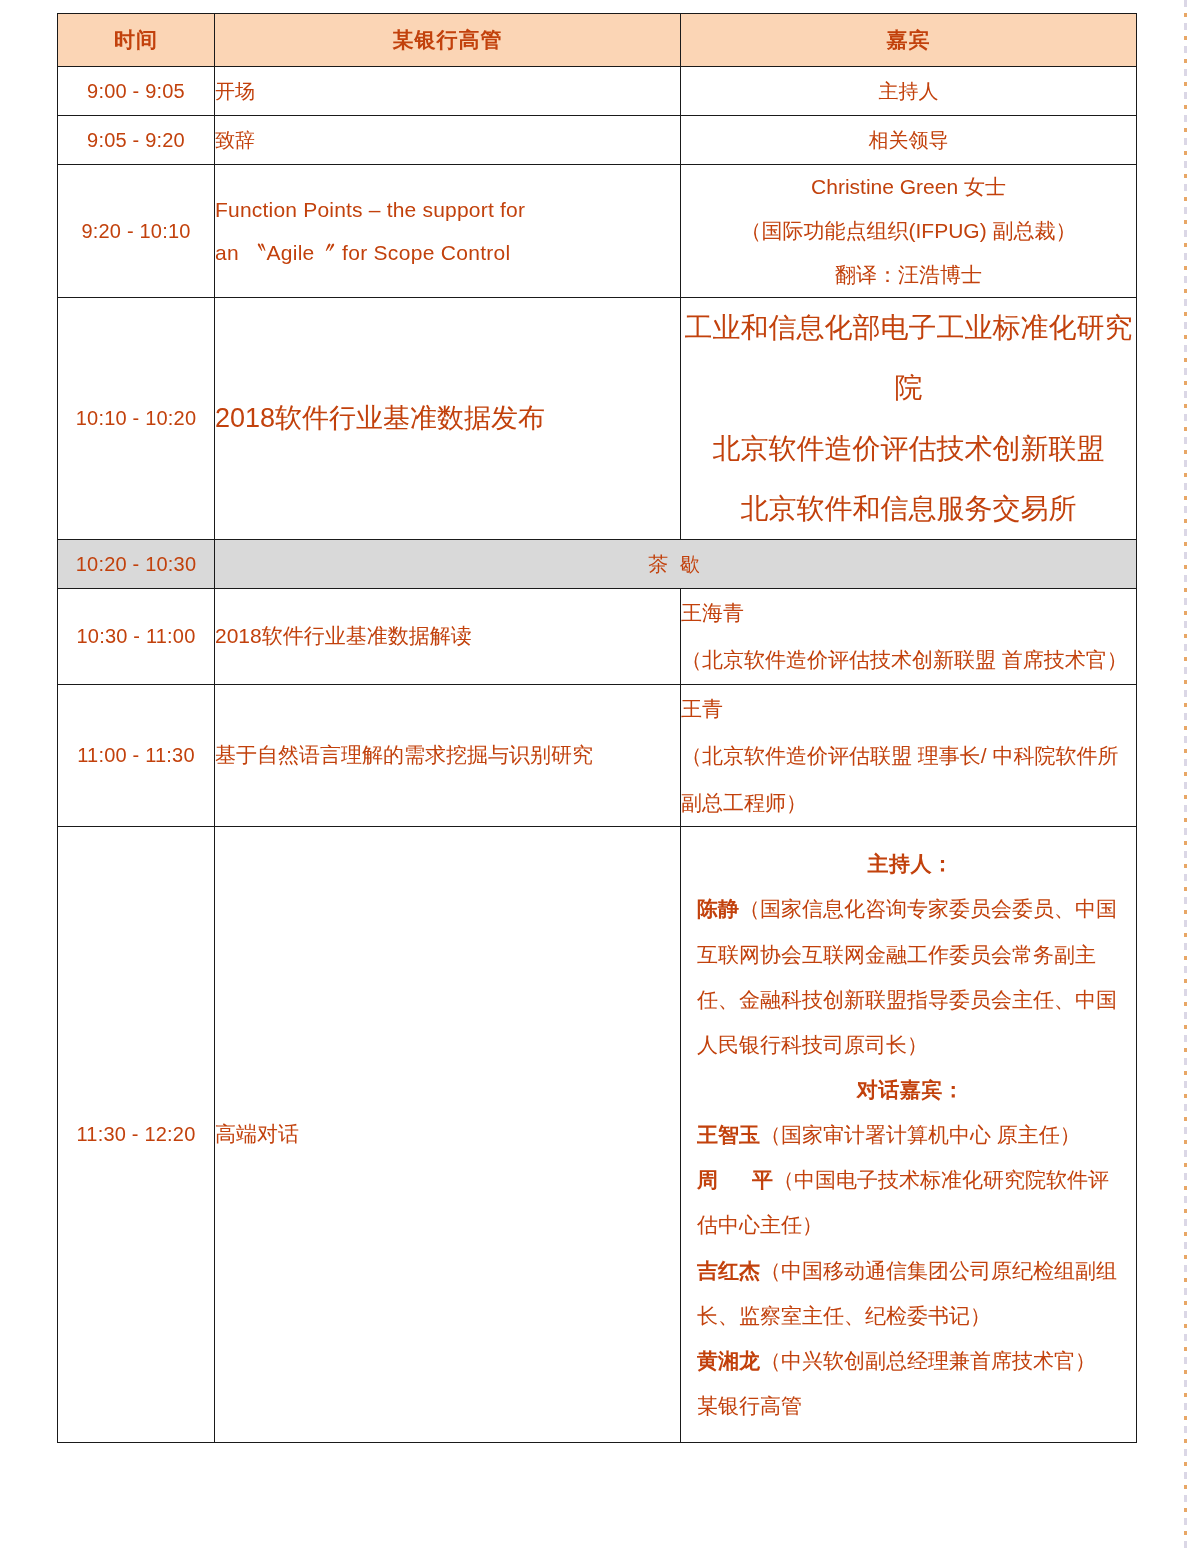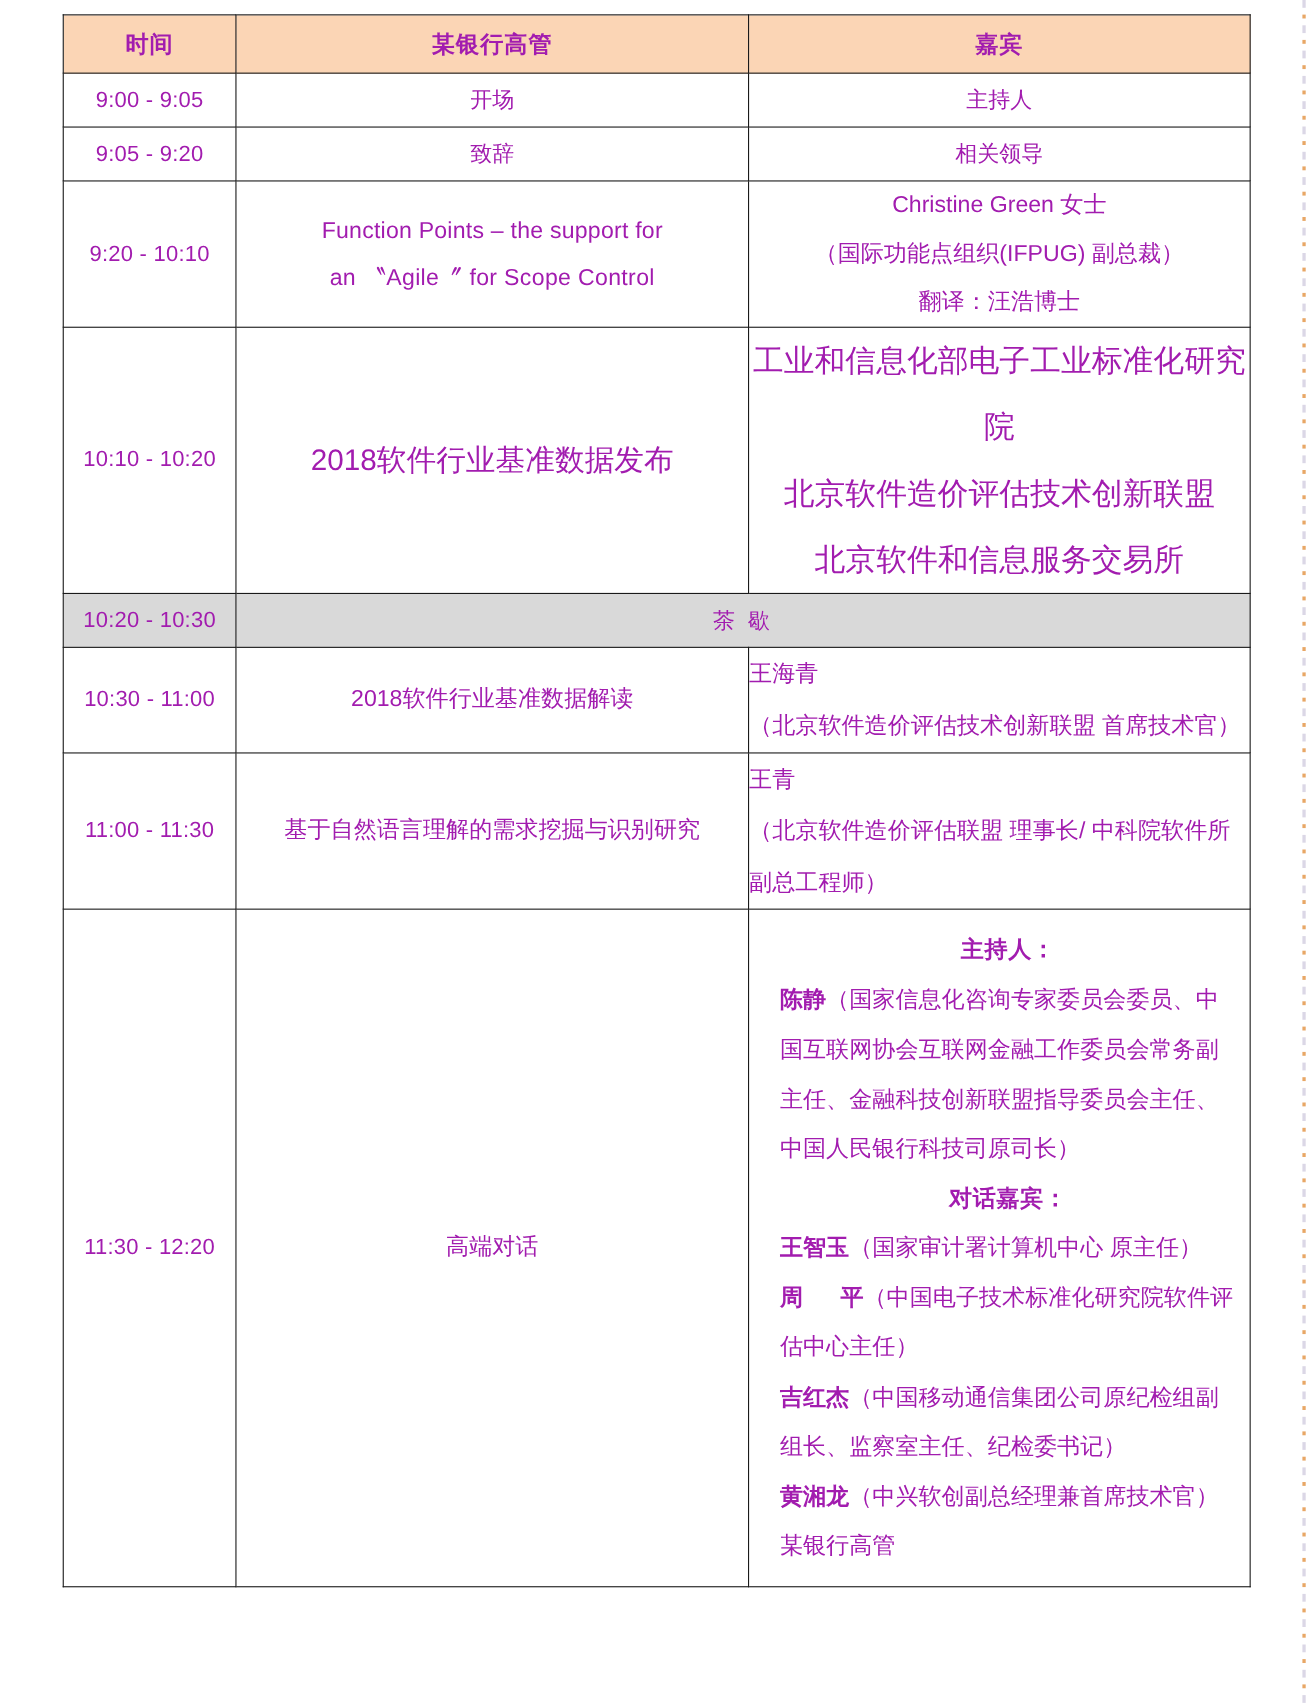--- a/index.html
+++ b/index.html
@@ -46,21 +46,21 @@
     table-layout: fixed;
     width: 1079px;
     background: #ffffff;
   }
   table.agenda td,
   table.agenda th {
     border: 1.6px solid #1a1a1a;
     padding: 0;
     vertical-align: middle;
     font-weight: normal;
-    color: #a21caf;
+    color: #c2410c;
   }
 
   col.c-time  { width: 157px; }
   col.c-topic { width: 466px; }
   col.c-guest { width: 456px; }
 
   
   tr.head th {
     background: #fbd5b5;
     height: 52px;
@@ -71,21 +71,21 @@
   }
 
   
   td.time {
     text-align: center;
     font-size: 20px;
     letter-spacing: .2px;
     white-space: nowrap;
   }
   td.topic {
-    text-align: center;
+    text-align: left;
     font-size: 20px;
     line-height: 1.75;
     padding: 10px 14px;
   }
   td.guest {
     text-align: center;
     font-size: 20px;
     line-height: 1.9;
     padding: 10px 14px;
   }
@@ -129,21 +129,21 @@
   tr.r-interpret td.guest .ctr,
   tr.r-nlp td.guest .ctr { display: block; }
   tr.r-interpret td.topic,
   tr.r-nlp td.topic { font-size: 21px; }
 
   
   tr.r-dialogue td.guest {
     text-align: left;
     line-height: 2.15;
     font-size: 21px;
-    padding: 14px 12px 14px 28px;
+    padding: 14px 12px 14px 16px;
   }
   tr.r-dialogue td.topic { font-size: 21px; margin-left: 44px; }
   .sec-title {
     display: block;
     text-align: center;
     font-weight: bold;
     letter-spacing: .5px;
   }
   .nm { font-weight: bold; }
   .nm-wide { font-weight: bold; letter-spacing: 0; }

